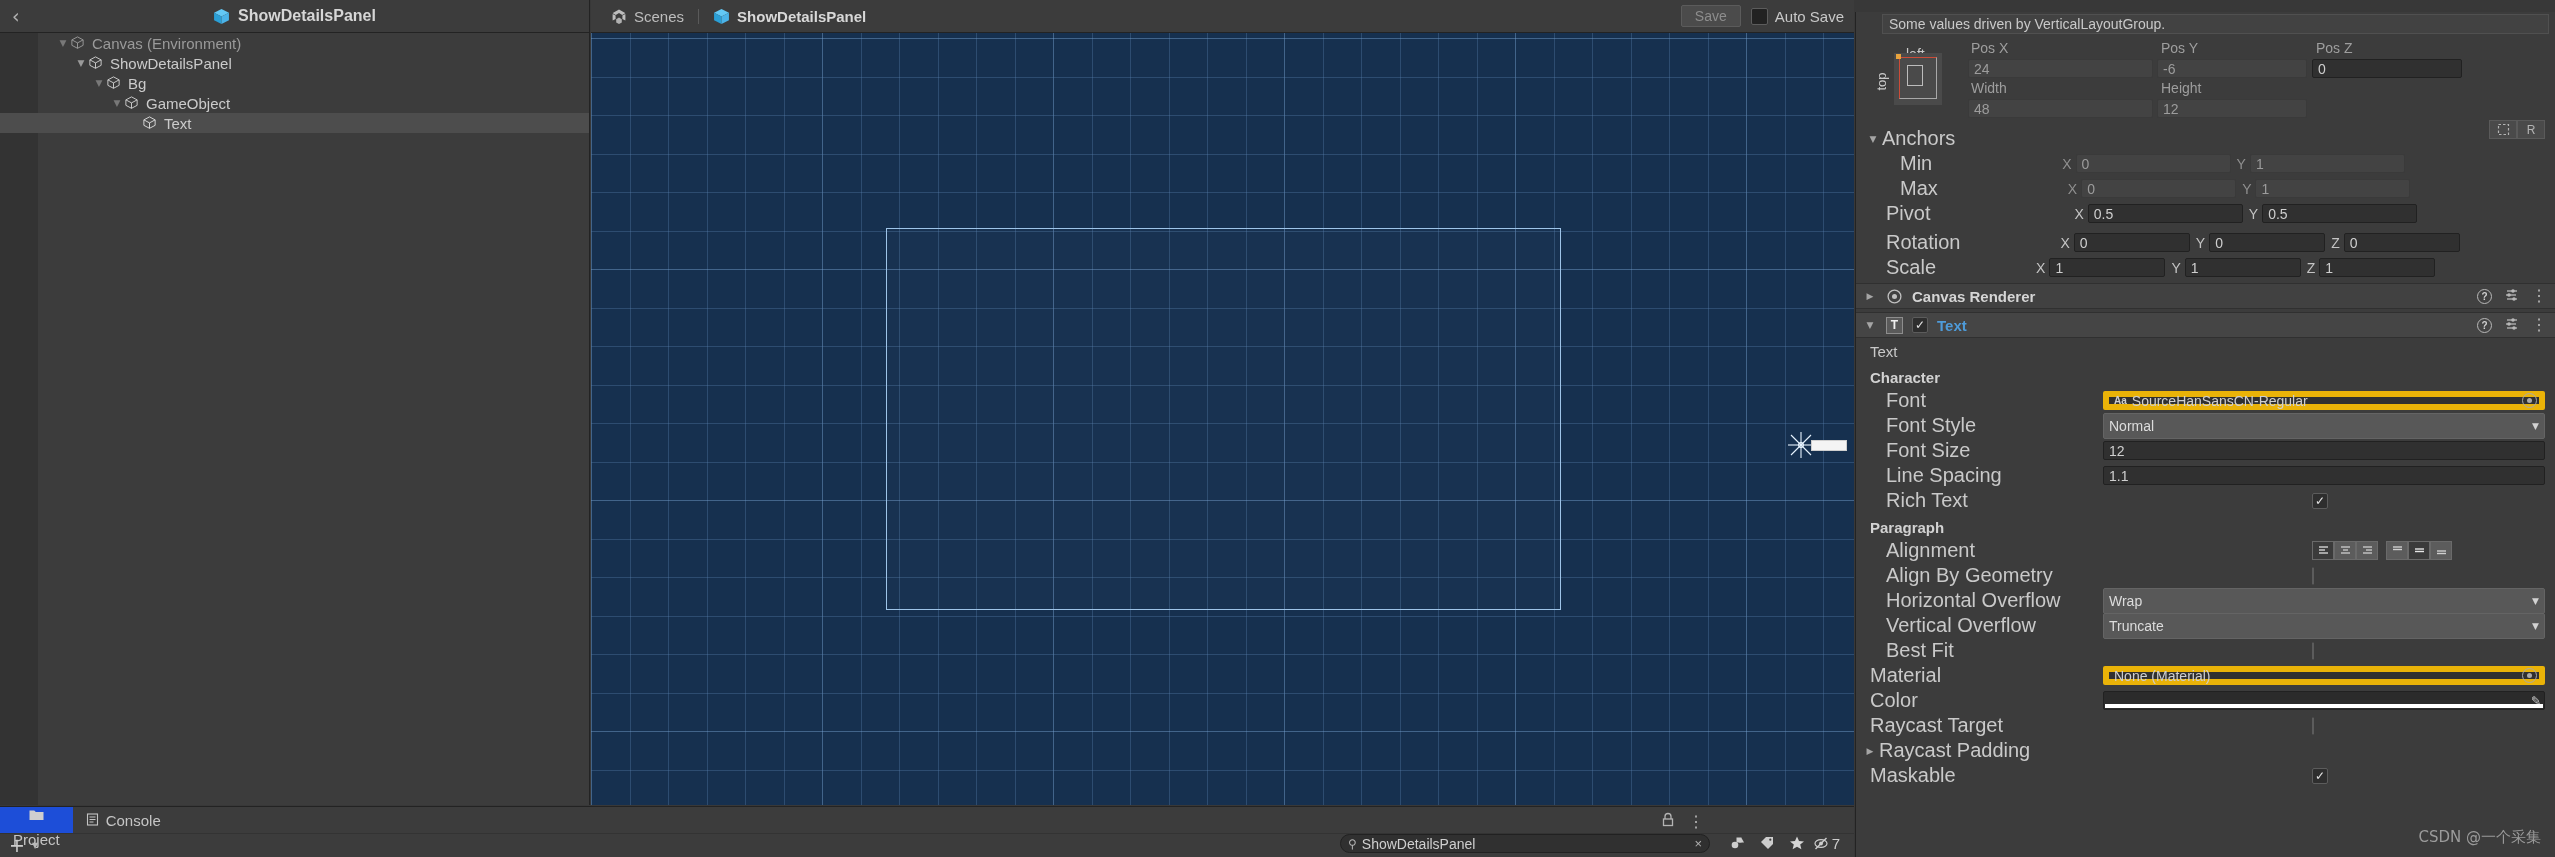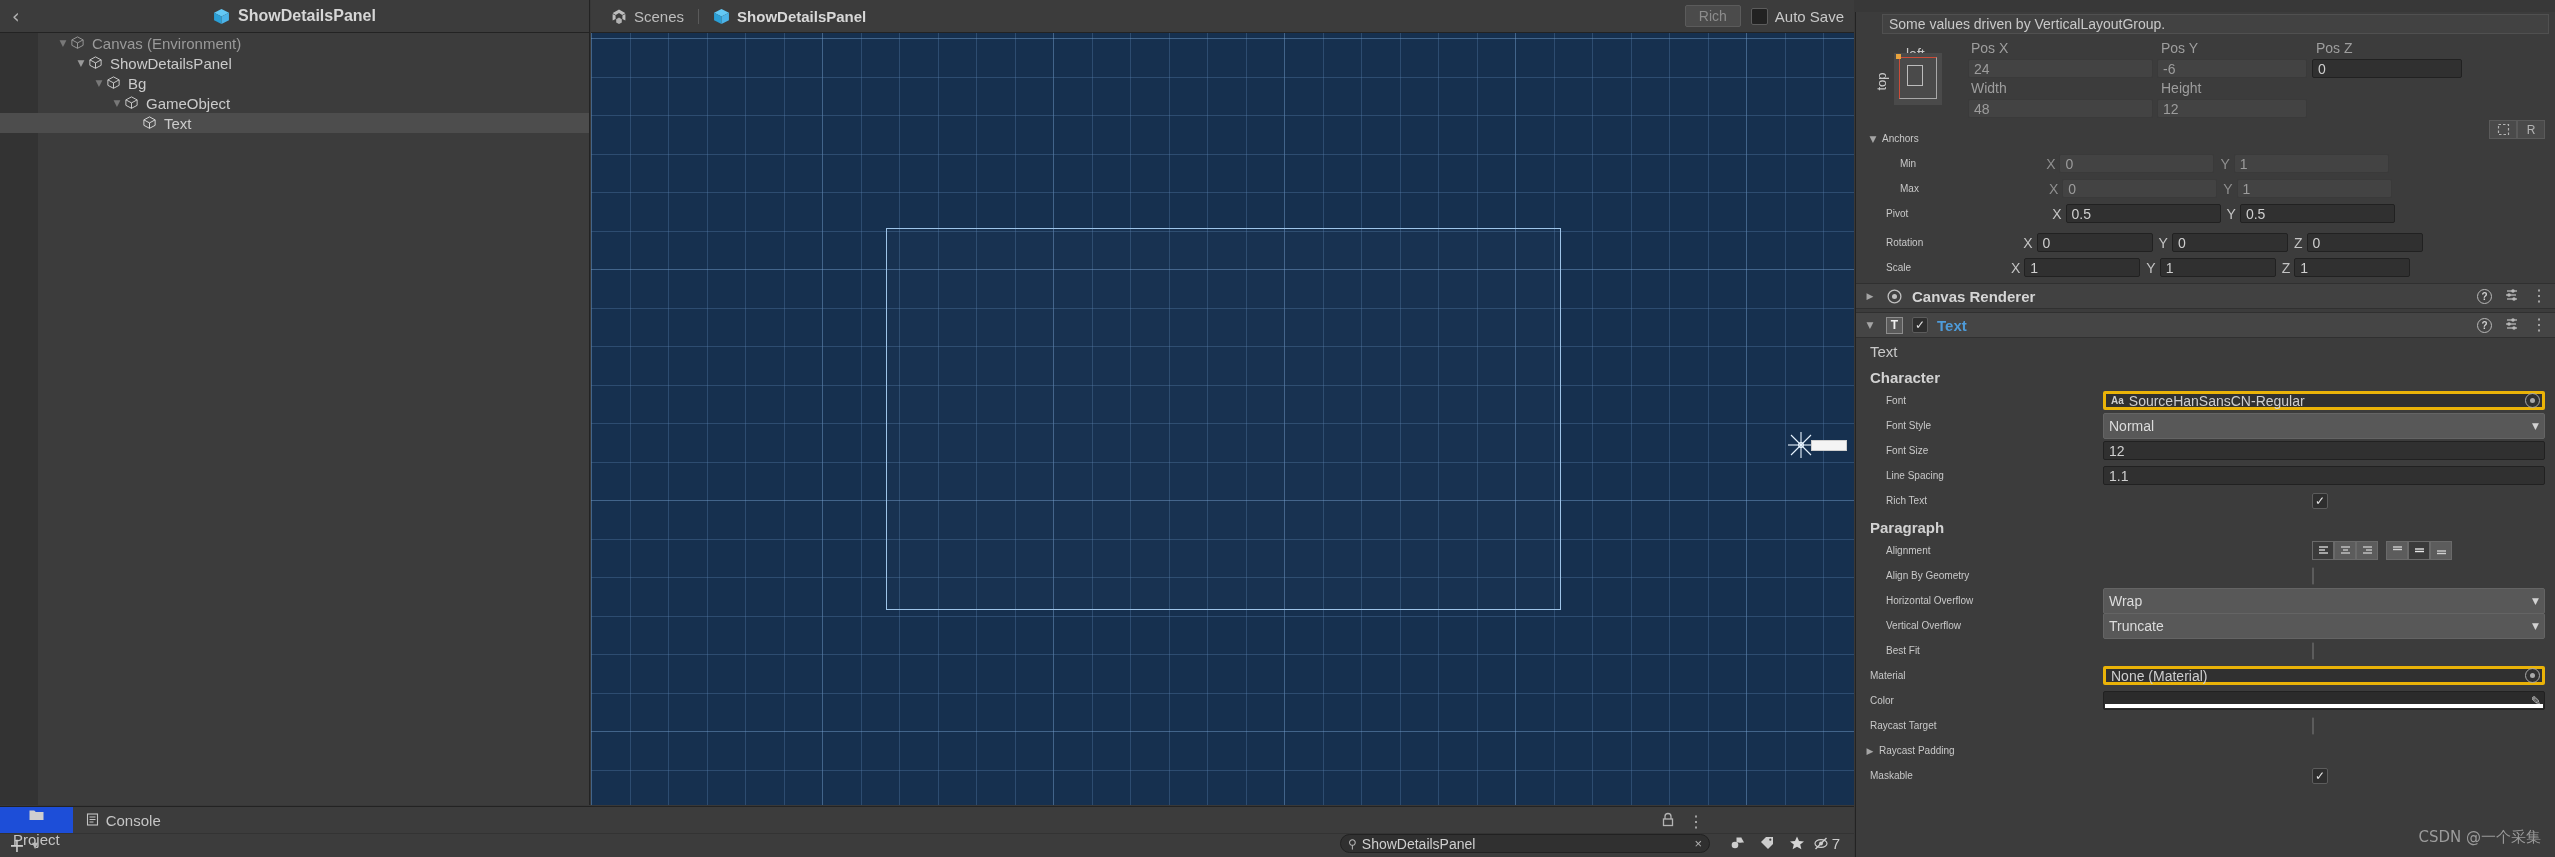--- a/index.html
+++ b/index.html
@@ -138,21 +138,21 @@
   .w155 { width: 155px; }
   #blockbtns { position: absolute; right: 10px; top: 86px; display: flex; }
   .blkbtn {
     width: 28px; height: 19px; background: #4a4a4a; border: 1px solid #5a5a5a;
     display: flex; align-items: center; justify-content: center;
     font-size: 12px; color: #b4b4b4;
   }
 
   
   .prow { height: 25px; display: flex; align-items: center; padding-left: 14px; }
-  .prow .pname { font-size: 10px; color: #c9c9c9; }
+  .prow .pname { font-size: 20px; color: #c9c9c9; }
   .indent1 { padding-left: 30px; }
   .indent2 { padding-left: 44px; }
   .foldout { width: 14px; text-align: center; font-size: 9px; color: #a5a5a5; flex: 0 0 14px;
              font-family: "DejaVu Sans", sans-serif; margin-right: 2px;}
   .valcol { margin-left: auto; display: flex; align-items: center; padding-right: 10px; }
   .axis-cap { font-size: 14px; color: #c4c4c4; padding-right: 4px; }
   .axis-cap.dim { color: #8f8f8f; }
 
   
   .comp-header {
@@ -194,21 +194,21 @@
   }
   .section-title { font-size: 15px; font-weight: bold; color: #d2d2d2; padding: 6px 0 2px 14px; }
 
   .ddown {
     background: #585858; border: 1px solid #646464; border-radius: 2px;
     height: 19px; display: flex; align-items: center; padding: 12px 5px;
     font-size: 14px; color: #dcdcdc; width: 442px; justify-content: space-between;
   }
   .ddown .arrow { font-size: 9px; color: #d2d2d2; font-family: "DejaVu Sans", sans-serif; }
   .objfield {
-    background: #303030; border: 3px solid #eab308; border-radius: 2px;
+    background: #303030; border: 6px solid #eab308; border-radius: 2px;
     height: 19px; display: flex; align-items: center; padding: 0 2px 0 5px;
     font-size: 14px; color: #cfcfcf; width: 442px; gap: 5px; text-align: center;
   }
   .objfield .aa { font-size: 10px; font-weight: bold; color: #cdcdcd; }
   .objfield .pick {
     margin-left: auto; width: 15px; height: 15px; border-radius: 50%;
     border: 1.5px solid #a9a9a9; display:flex; align-items:center; justify-content:center;
   }
   .objfield .pick::after { content:""; width:5px; height:5px; border-radius:50%; background:#a9a9a9; }
   .num-fld {
@@ -360,21 +360,21 @@
       <span class="cube-ico">
         <svg viewBox="0 0 16 16" width="17" height="17">
           <polygon points="8,1 15,4.5 8,8 1,4.5" fill="#63c8f5"></polygon>
           <polygon points="1,4.5 8,8 8,15 1,11.5" fill="#2a9fd6"></polygon>
           <polygon points="15,4.5 8,8 8,15 15,11.5" fill="#4bb3e8"></polygon>
         </svg>
       </span>
       <span class="lbl">ShowDetailsPanel</span>
     </div>
     <div id="scene-tabbar-right">
-      <button id="save-btn">Rich</button>
+      <button id="save-btn">Save</button>
       <div id="autosave-wrap">
         <span class="ck-box"></span>
         <span class="lbl">Auto Save</span>
       </div>
     </div>
   </div>
   <div id="scene-canvas">
     <div id="grid">
         <div class="gline major" style="left: 0px; top: 0px; width: 1px; height: 100%;"></div>
         <div class="gline" style="left: 39px; top: 0px; width: 1px; height: 100%;"></div>

